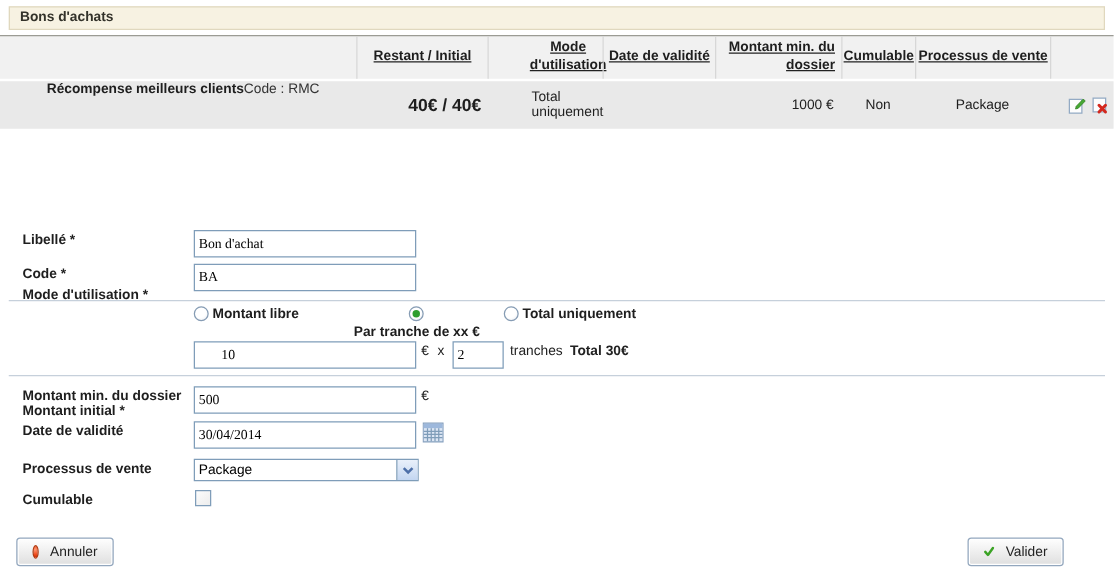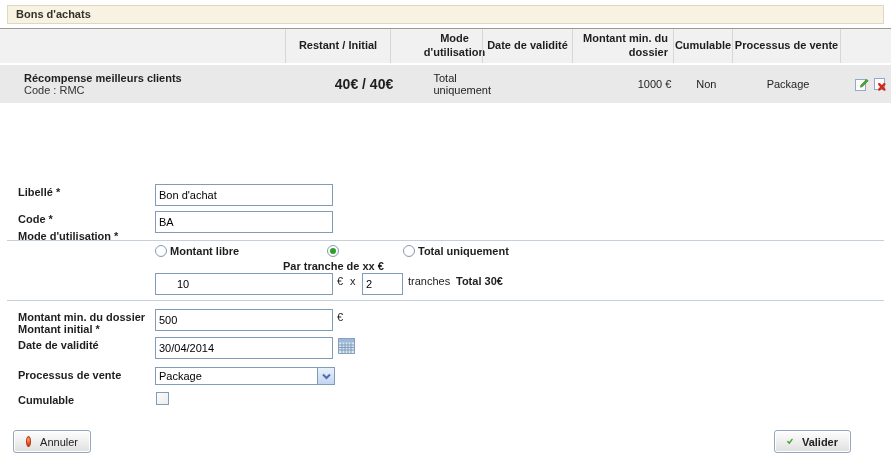--- a/index.html
+++ b/index.html
@@ -9,48 +9,48 @@
 
   
   .panel-bar { position:absolute; left:7px; width:877px; height:19px;
                background:#F7F2E2; border:1px solid #E0D8BE;
                font-weight:bold; font-size:11px; color:#33322A;
                line-height:17px; padding-left:8px; }
 
   
   .vtable { position:absolute; left:0; top:28px; width:891px; }
   .thead { display:flex; width:891px; height:35px; background:#F1F1F1;
-           border-top:1px solid #9B9B94; }
+           border-top:1px solid #9B9B94;text-decoration:underline; }
   .th { display:flex; align-items:center; justify-content:center; text-align:center;
         font-weight:bold; font-size:11px; color:#1E1E1E; line-height:1.25;
         border-left:1px solid #D7D7D7; }
   .th:first-child { border-left:none; }
   .trow { display:flex; width:891px; height:38px; background:#E9E9E9; margin-top:2px; }
   .td { display:flex; align-items:center; justify-content:center; font-size:11px; color:#1E1E1E; }
   .c-name { width:285px; }
   .c-restant { width:105px; }
   .c-mode { width:92px;padding-left:36px; }
   .c-date { width:90px; }
   .c-min { width:101px; }
   .c-cumul { width:59px; }
   .c-proc { width:108px; }
   .c-act { width:51px; }
   .th.c-min { justify-content:flex-end; text-align:right; padding-right:5px; }
-  .td.c-name { flex-direction:column; align-items:flex-start; justify-content:center; padding-left:8px;margin-left:16px; }
+  .td.c-name { flex-direction:row; align-items:flex-start; justify-content:center; padding-left:8px; }
   .row-name { font-weight:bold; }
   .row-code { color:#333; }
   .td.c-restant { justify-content:flex-end; padding-right:5px; font-weight:bold; font-size:14px; }
   .td.c-min { justify-content:flex-end; padding-right:6px; }
   .td.c-act { justify-content:flex-end; padding-right:4px; gap:3px; }
   .act-icon { width:15px; height:15px; cursor:pointer; }
 
   
   .flabel { position:absolute; left:18px; font-weight:bold; font-size:11px; color:#1E1E1E; }
   .tinput { position:absolute; height:22px; border:1px solid #7F9DB9; background:#fff;
-            font-family:Liberation Sans, sans-serif; font-size:11px; color:#000;
+            font-family:Liberation Serif, serif; font-size:11px; color:#000;
             padding:0 3px; }
   .divider { position:absolute; left:7px; width:877px; border-top:1px solid #C6D0DB; }
   .inline-txt { position:absolute; font-size:11px; color:#222; }
   .bold { font-weight:bold; }
 
   
   .radio-opt { position:absolute; top:245px; display:flex; align-items:center; gap:3px; cursor:pointer; }
   .radio-circle { width:12px; height:12px; border-radius:50%; border:1px solid #869CB4;
                   background:radial-gradient(circle at 35% 30%, #FFFFFF 55%, #E4E9EF);
                   display:flex; align-items:center; justify-content:center; }
@@ -73,21 +73,21 @@
   .fcheck { position:absolute; left:156px; top:392px; width:13px; height:13px;
             border:1px solid #7F9DB9; background:linear-gradient(135deg,#FCFCFC,#EDEDED);
             cursor:pointer; }
 
   
   .btn { position:absolute; top:430px; height:23px; border:1px solid #93A7BE; border-radius:3px;
          background:linear-gradient(#FEFEFE,#DFDFDF); box-shadow:inset 0 0 0 1px #FFFFFF;
          display:flex; align-items:center; gap:9px; padding:0 12px;
          font-size:11px; color:#222; cursor:pointer; }
   .btn-cancel { left:13px; width:78px; }
-  .btn-submit { left:774px; width:77px;font-weight:bold; }
+  .btn-submit { left:774px; width:77px; }
   .red-circle { width:11px; height:11px; border-radius:50%;
                 background:radial-gradient(circle at 35% 30%, #FF9A76, #F04A1C 60%, #C62D08);
                 border:1px solid #B03A10; }
 </style>
 </head>
 <body>
 
 <div class="page">
 
   <div class="panel-bar" style="top:5px;">

